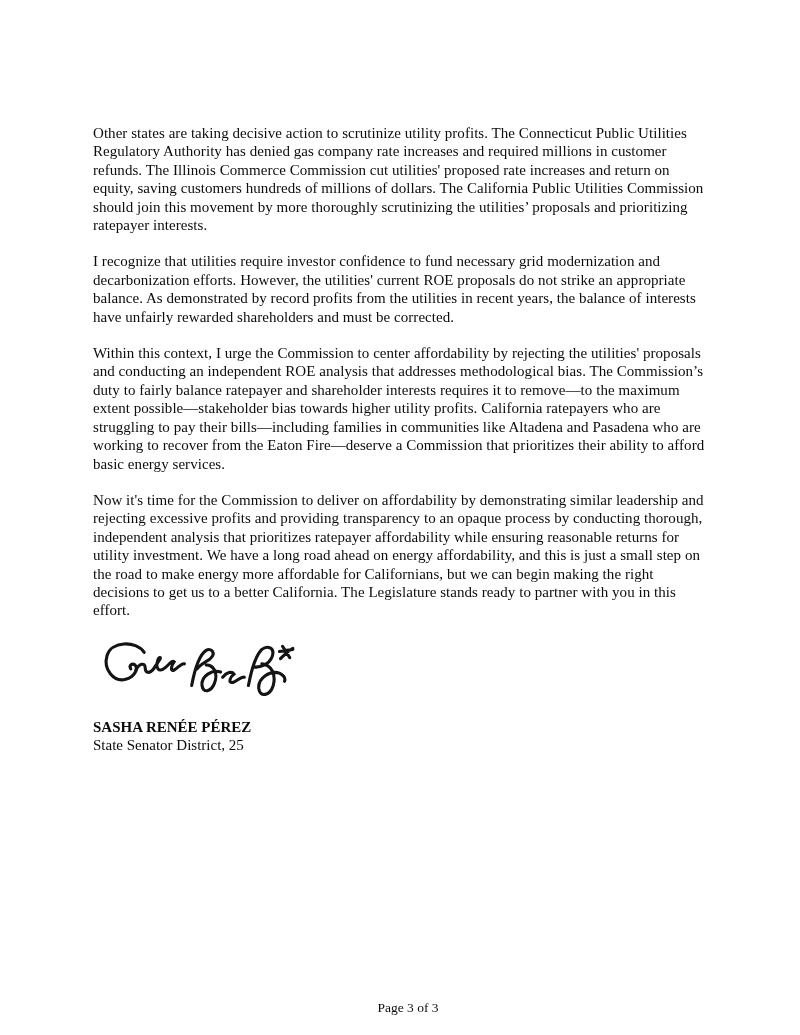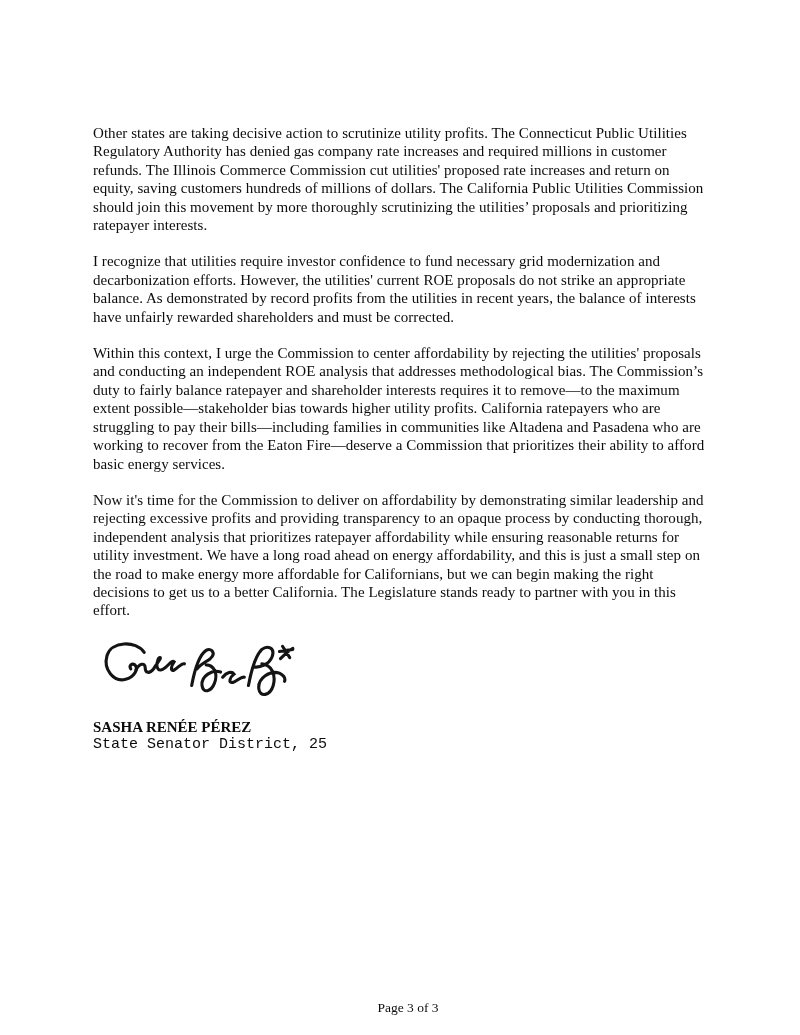--- a/index.html
+++ b/index.html
@@ -40,21 +40,20 @@
   .signer-name {
     font-size: 15px;
     font-weight: bold;
     line-height: 18.4px;
     margin: 0;
   }
   .signer-title {
     font-size: 15px;
     line-height: 18.4px;
     margin: 0;
-    font-family: Liberation Mono, monospace;
   }
   .footer {
     position: absolute;
     left: 8px;
     width: 100%;
     top: 968px;
     text-align: center;
     font-size: 13.5px;
     color: #0c0c0c;
   }

